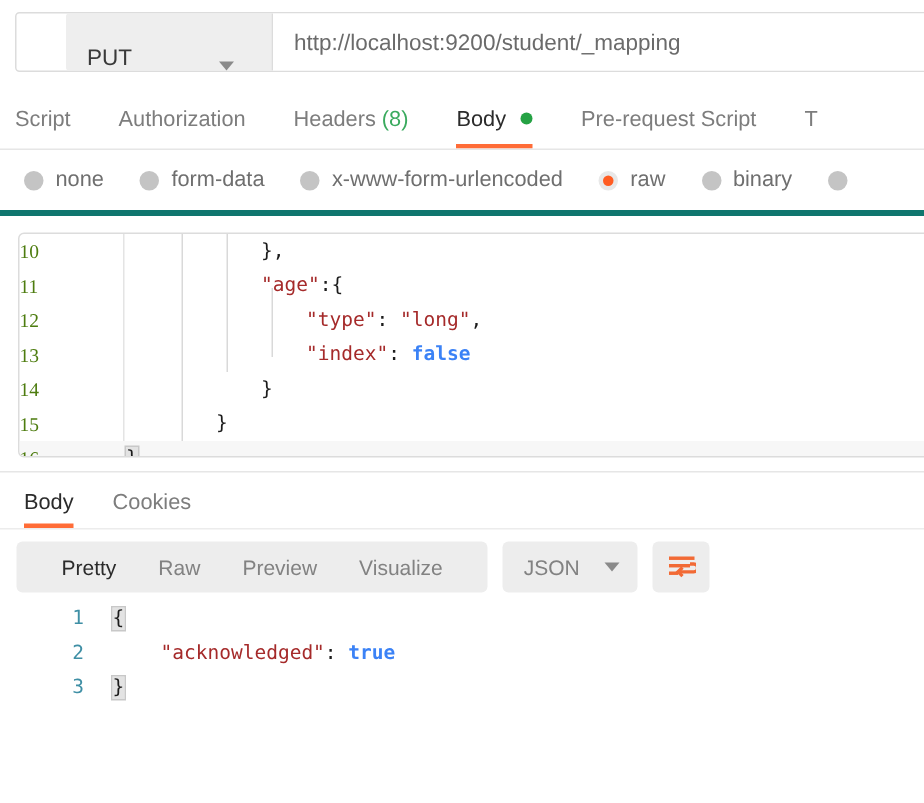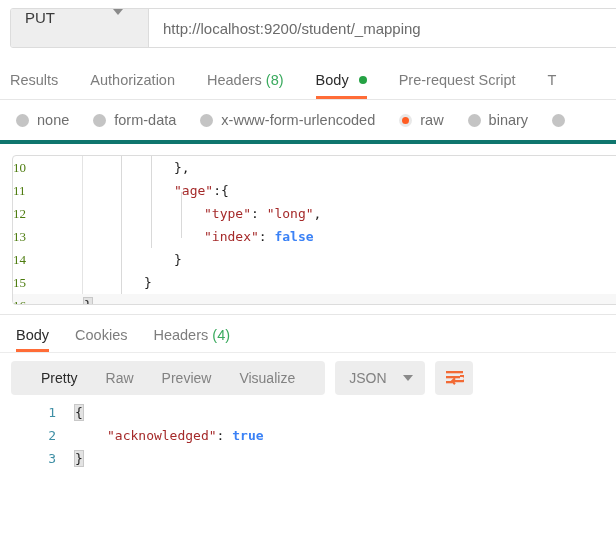--- a/index.html
+++ b/index.html
@@ -27,26 +27,27 @@
     border: 1px solid #dcdcdc;
     border-radius: 3px;
     box-sizing: border-box;
     background: #ffffff;
   }
   .method-select {
     width: 138px;
     background: #eeeeee;
     border-right: 1px solid #dcdcdc;
     display: flex;
-    align-items: flex-start;
+    align-items: flex-end;
     padding: 0 25px 0 14px;
     box-sizing: border-box;
     justify-content: space-between;
     cursor: pointer;
     border-radius: 2px 0 0 2px;
+    margin-left: 33px;
   }
   .method-label {
     font-size: 15px;
     color: #3a3a3a;
   }
   .caret {
     width: 0; height: 0;
     border-left: 5px solid transparent;
     border-right: 5px solid transparent;
     border-top: 6px solid #8a8a8a;
@@ -331,21 +332,21 @@
 <div class="url-bar">
   <div class="method-select">
     <span class="method-label">PUT</span>
     <span class="caret"></span>
   </div>
   <div class="url-input" placeholder="Enter request URL">http://localhost:9200/student/_mapping</div>
 </div>
 
 <div class="req-tabs">
   <div class="req-tab">
-    <span>Results</span>
+    <span>Script</span>
   </div>
   <div class="req-tab">
     <span>Authorization</span>
   </div>
   <div class="req-tab">
     <span>Headers</span>
     <span class="tab-count">(8)</span>
   </div>
   <div class="req-tab active">
     <span>Body</span>
@@ -430,24 +431,20 @@
 </div>
 
 <div class="res-divider"></div>
 
 <div class="res-tabs">
   <div class="res-tab active">
     <span>Body</span>
   </div>
   <div class="res-tab">
     <span>Cookies</span>
-  </div>
-  <div class="res-tab">
-    <span>Headers</span>
-    <span class="tab-count">(4)</span>
   </div>
 </div>
 
 <div class="view-bar">
   <div class="seg-group">
     <div class="seg-item active">Pretty</div>
     <div class="seg-item">Raw</div>
     <div class="seg-item">Preview</div>
     <div class="seg-item">Visualize</div>
   </div>

